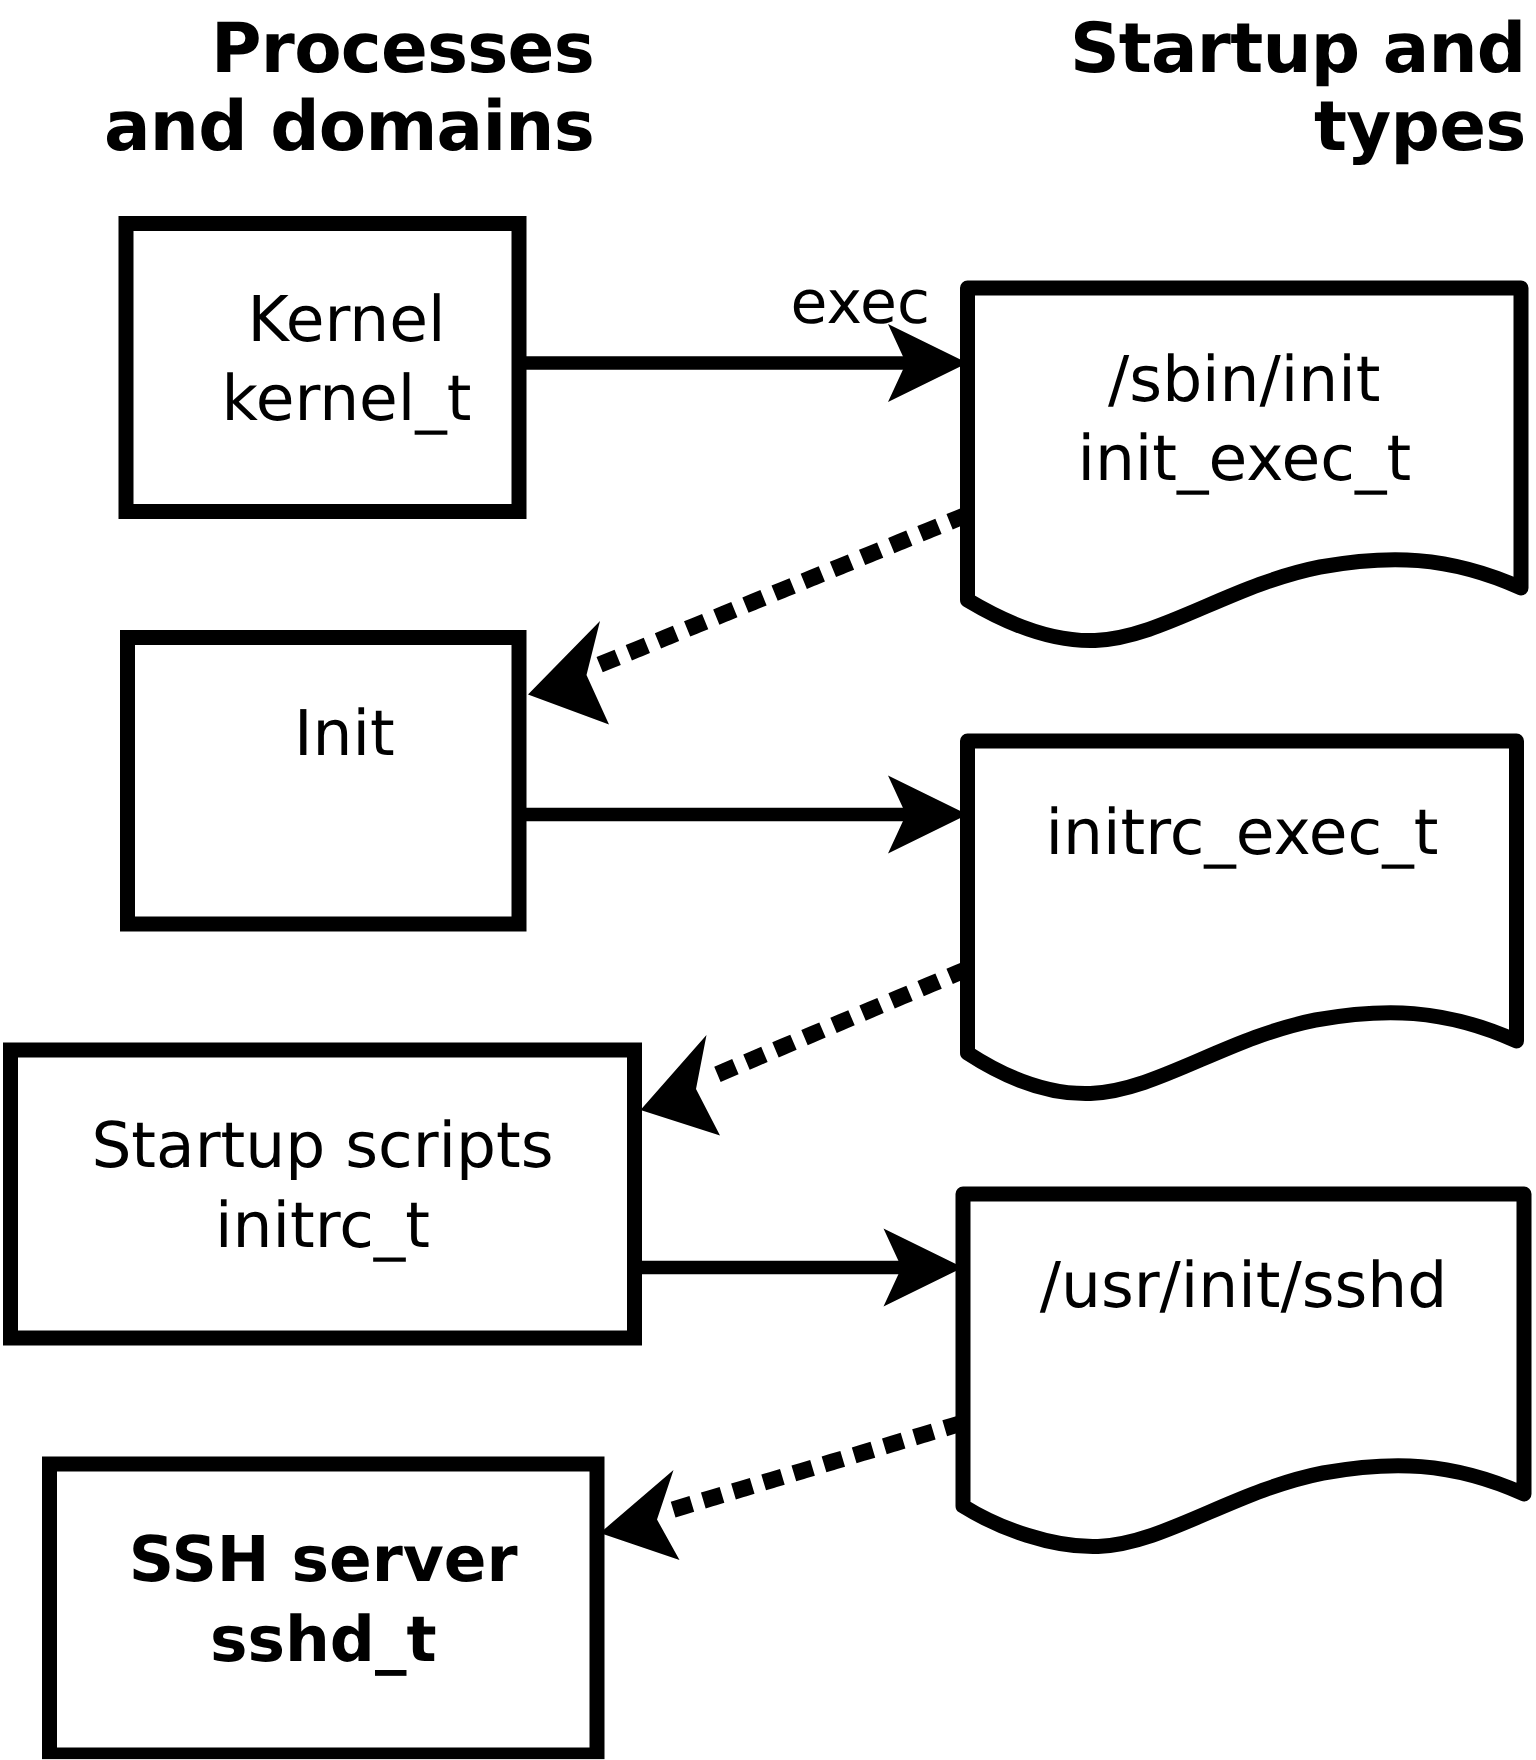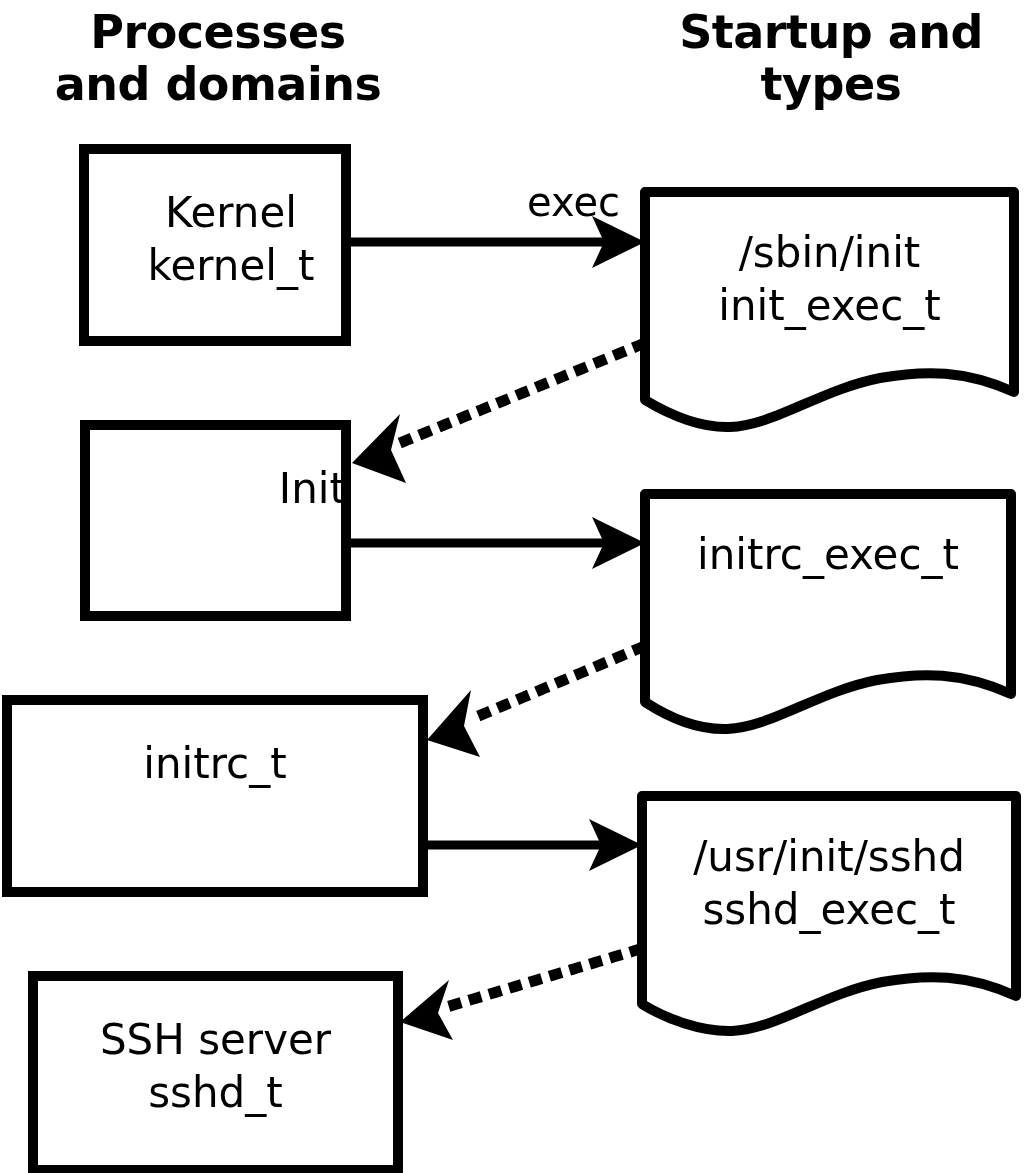--- a/index.html
+++ b/index.html
@@ -17,21 +17,21 @@
   }
   svg.layer {
     position: absolute;
     left: 0;
     top: 0;
     width: 1024px;
     height: 1173px;
   }
   .col-title {
     position: absolute;
-    text-align: center;
+    text-align: right;
     font-weight: bold;
     font-size: 46px;
     line-height: 52px;
     color: #000000;
     letter-spacing: -0.5px;
   }
   .node-label {
     position: absolute;
     text-align: center;
     font-size: 42px;
@@ -105,42 +105,42 @@
 
     <line x1="637" y1="950" x2="450" y2="1006" stroke="#000000" stroke-width="11" stroke-dasharray="2 19" stroke-linecap="square"></line>
     <polygon points="400,1022 449,980 438,1013 453,1040" fill="#000000"></polygon>
   </svg>
 
   <div class="node-label" style="left:100px; top:186px; width:262px;">
     <div>Kernel</div>
     <div>kernel_t</div>
   </div>
 
-  <div class="node-label" style="left:85px; top:462px; width:261px;text-align:right;">
+  <div class="node-label" style="left:99px; top:462px; width:261px;">
     <div>Init</div>
   </div>
 
   <div class="node-label" style="left:7px; top:737px; width:416px;">
+    <div>Startup scripts</div>
     <div>initrc_t</div>
   </div>
 
-  <div class="node-label" style="left:33px; top:1013px; width:365px;">
+  <div class="node-label" style="left:33px; top:1013px; width:365px;font-weight:bold;">
     <div>SSH server</div>
     <div>sshd_t</div>
   </div>
 
   <div class="node-label" style="left:645px; top:226px; width:369px;text-align:center;">
     <div>/sbin/init</div>
     <div>init_exec_t</div>
   </div>
 
   <div class="node-label" style="left:645px; top:528px; width:366px;">
     <div>initrc_exec_t</div>
   </div>
 
   <div class="node-label" style="left:642px; top:830px; width:374px;">
     <div>/usr/init/sshd</div>
-    <div>sshd_exec_t</div>
   </div>
 
   <div class="edge-label" style="left:380px; top:180px; width:240px;">exec</div>
 
 </div>
 
 </body></html>

